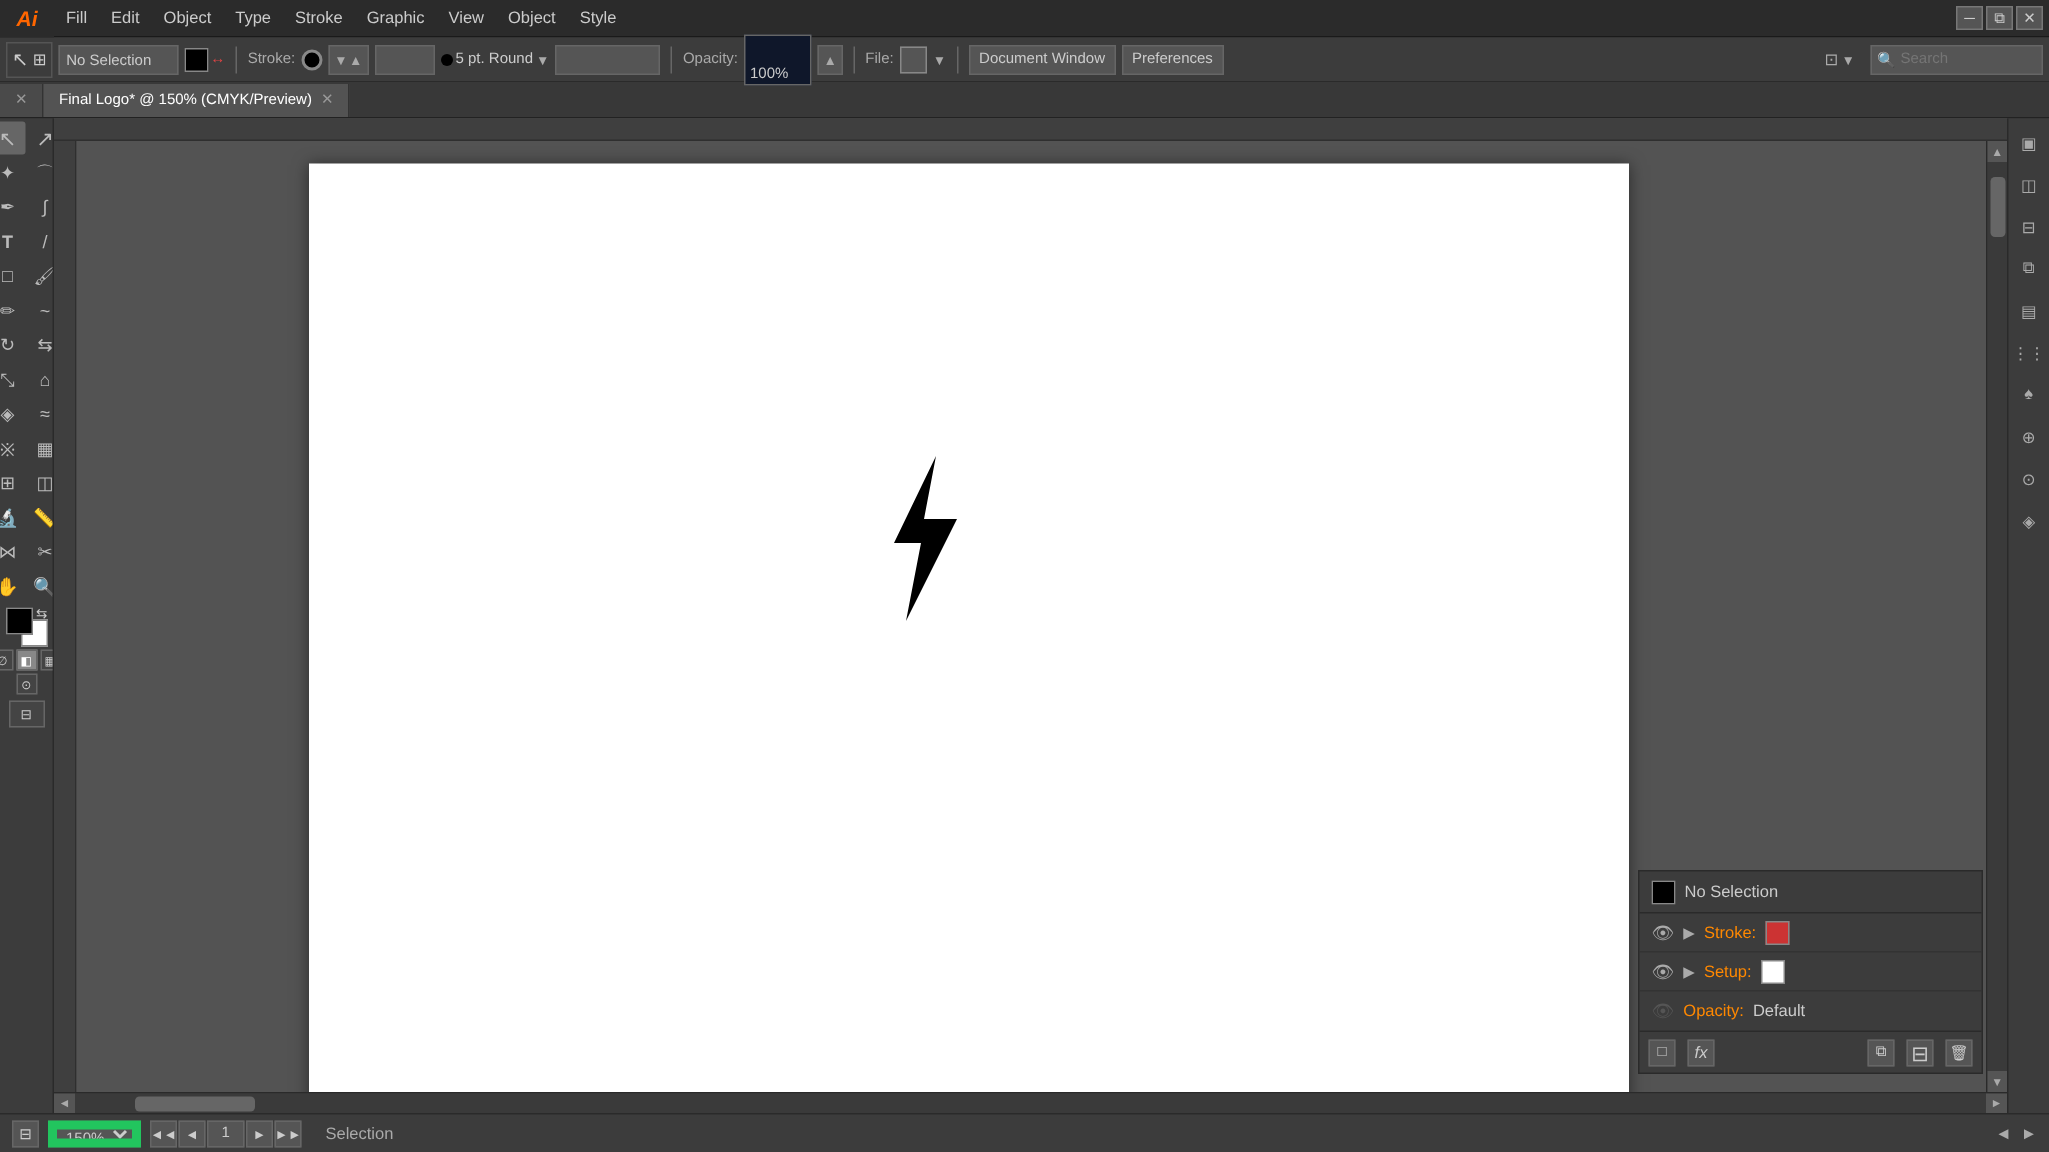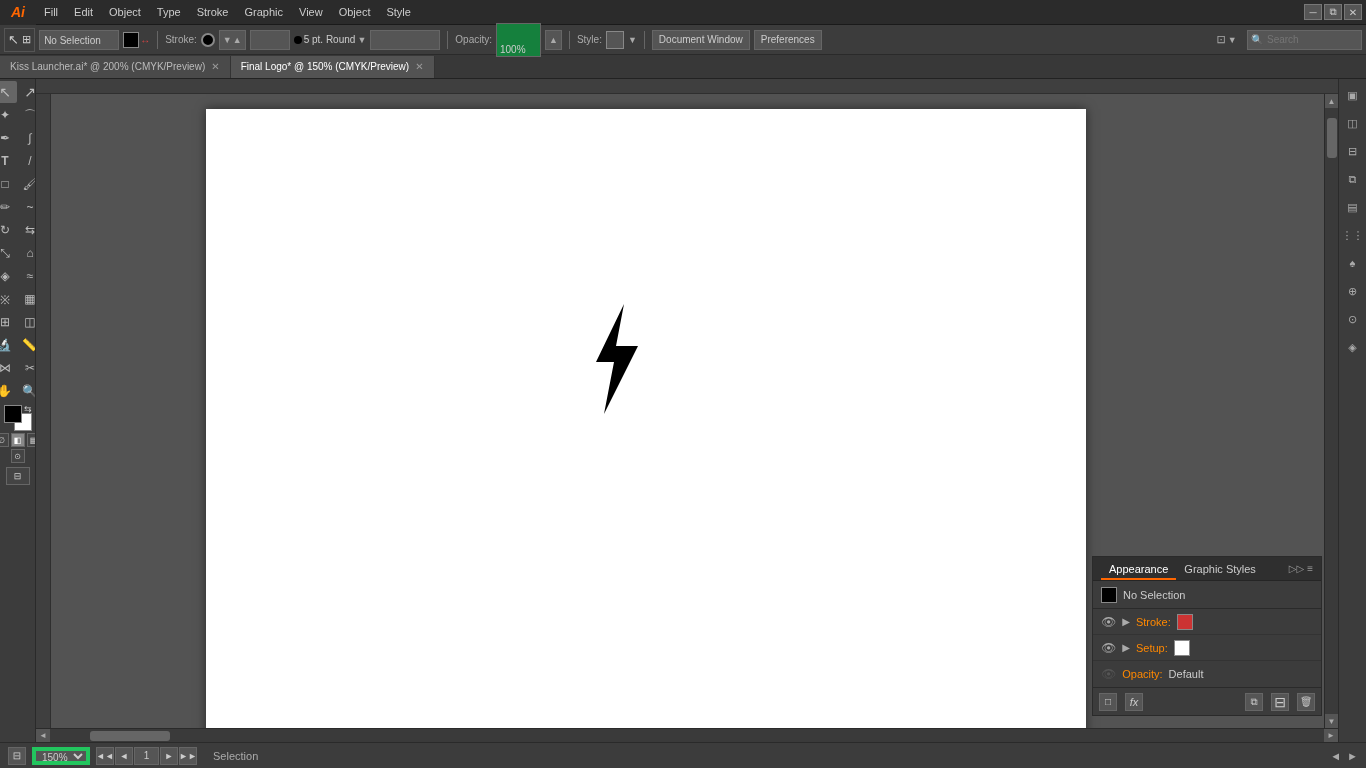--- a/index.html
+++ b/index.html
@@ -178,46 +178,45 @@
   </div>
   <div style="background:#555;border:1px solid #666;height:20px;line-height:20px;padding:0 3px;color:#ccc;font-size:10px;width:40px;"></div>
   <div style="display:flex;align-items:center;gap:2px;">
     <span style="width:8px;height:8px;background:#000;border-radius:50%;display:inline-block;"></span>
     <span style="color:#ccc;font-size:10px;">5 pt. Round</span>
     <span style="color:#aaa;font-size:9px;">▼</span>
   </div>
   <div style="background:#555;border:1px solid #666;height:20px;width:70px;"></div>
   <div class="divider-v"></div>
   <span class="tb-label">Opacity:</span>
-  <div style="background:#15803d;border:1px solid #666;height:20px;line-height:20px;padding:16px 3px;color:#ccc;font-size:10px;width:45px;">100%</div>
+  <div style="background:#0f172a;border:1px solid #666;height:20px;line-height:20px;padding:16px 3px;color:#ccc;font-size:10px;width:45px;">100%</div>
   <div style="background:#555;border:1px solid #666;height:20px;display:flex;align-items:center;padding:0 3px;gap:1px;">
     <span style="color:#aaa;font-size:9px;cursor:pointer;">▲</span>
   </div>
   <div class="divider-v"></div>
-  <span class="tb-label">Style:</span>
+  <span class="tb-label">File:</span>
   <div style="width:18px;height:18px;background:#555;border:1px solid #888;"></div>
   <div style="color:#aaa;font-size:9px;">▼</div>
   <div class="divider-v"></div>
   <button class="tb-btn">Document Window</button>
   <button class="tb-btn">Preferences</button>
   <div style="flex:1;"></div>
   <div style="display:flex;align-items:center;gap:2px;">
     <span style="color:#aaa;font-size:11px;cursor:pointer;">⊡</span>
     <span style="color:#aaa;font-size:9px;cursor:pointer;">▼</span>
   </div>
 
   <div style="display:flex;align-items:center;background:#555;border:1px solid #666;height:20px;padding:0 4px;gap:3px;margin-left:6px;">
     <span style="color:#aaa;font-size:10px;">🔍</span>
     <input type="text" style="background: transparent; border: none; color: rgb(204, 204, 204); font-size: 10px; width: 90px; outline: none;" placeholder="Search">
   </div>
 </div>
 
 <div id="tabs-bar">
   <div class="tab">
-    <span>Kiss Launcher.ai* @ 200% (CMYK/Preview)</span>
     <span class="tab-close">✕</span>
   </div>
   <div class="tab active">
     <span>Final Logo* @ 150% (CMYK/Preview)</span>
     <span class="tab-close">✕</span>
   </div>
 </div>
 
 <div id="main-layout">
 
@@ -348,30 +347,20 @@
     <div class="rp-btn">▤</div>
     <div class="rp-btn">⋮⋮</div>
     <div class="rp-btn">♠</div>
     <div class="rp-btn">⊕</div>
     <div class="rp-btn">⊙</div>
     <div class="rp-btn">◈</div>
   </div>
 </div>
 
 <div id="appearance-panel" style="position:fixed;right:44px;bottom:52px;width:230px;background:#3c3c3c;border:1px solid #2a2a2a;z-index:100;">
-  <div class="ap-header">
-    <div class="ap-tabs">
-      <div class="ap-tab active">Appearance</div>
-      <div class="ap-tab">Graphic Styles</div>
-    </div>
-    <div style="display:flex;gap:3px;">
-      <span style="color:#999;font-size:10px;cursor:pointer;">▷▷</span>
-      <span style="color:#999;font-size:10px;cursor:pointer;">≡</span>
-    </div>
-  </div>
 
   <div class="ap-title-row">
     <div style="width:16px;height:16px;background:#000;border:1px solid #888;"></div>
     <span>No Selection</span>
   </div>
 
   <div class="ap-row">
     <span class="eye-icon">👁</span>
     <span class="arrow-icon">▶</span>
     <span class="ap-prop">Stroke:</span>
@@ -396,21 +385,21 @@
     <div class="ap-footer-btn" style="font-style:italic;font-size:11px;">fx</div>
     <div style="flex:1;"></div>
     <div class="ap-footer-btn">⧉</div>
     <div class="ap-footer-btn" style="font-size:14px;">⊟</div>
     <div class="ap-footer-btn">🗑</div>
   </div>
 </div>
 
 <div id="status-bar" style="position:fixed;bottom:0;left:0;width:100%;height:26px;background:#3c3c3c;border-top:1px solid #2a2a2a;display:flex;align-items:center;padding:0 8px;gap:6px;z-index:200;">
   <div style="width:18px;height:18px;background:#555;border:1px solid #666;display:flex;align-items:center;justify-content:center;color:#ccc;font-size:10px;cursor:pointer;">⊟</div>
-  <select class="status-select" style="background:#555;border:4px solid #22c55e;color:#ccc;font-size:10px;height:18px;padding:0 2px;">
+  <select class="status-select" style="background:#555;border:6px solid #22c55e;color:#ccc;font-size:10px;height:18px;padding:0 2px;">
     <option>150%</option>
     <option>100%</option>
     <option>200%</option>
   </select>
   <div style="display:flex;align-items:center;gap:1px;">
     <div style="background:#555;border:1px solid #666;color:#ccc;font-size:9px;height:18px;width:18px;display:flex;align-items:center;justify-content:center;cursor:pointer;">◄◄</div>
     <div style="background:#555;border:1px solid #666;color:#ccc;font-size:9px;height:18px;width:18px;display:flex;align-items:center;justify-content:center;cursor:pointer;">◄</div>
     <input type="text" value="1" style="background: rgb(85, 85, 85); border: 1px solid rgb(102, 102, 102); color: rgb(204, 204, 204); font-size: 10px; height: 18px; width: 25px; text-align: center; padding: 0px;">
     <div style="background:#555;border:1px solid #666;color:#ccc;font-size:9px;height:18px;width:18px;display:flex;align-items:center;justify-content:center;cursor:pointer;">►</div>
     <div style="background:#555;border:1px solid #666;color:#ccc;font-size:9px;height:18px;width:18px;display:flex;align-items:center;justify-content:center;cursor:pointer;">►►</div>

